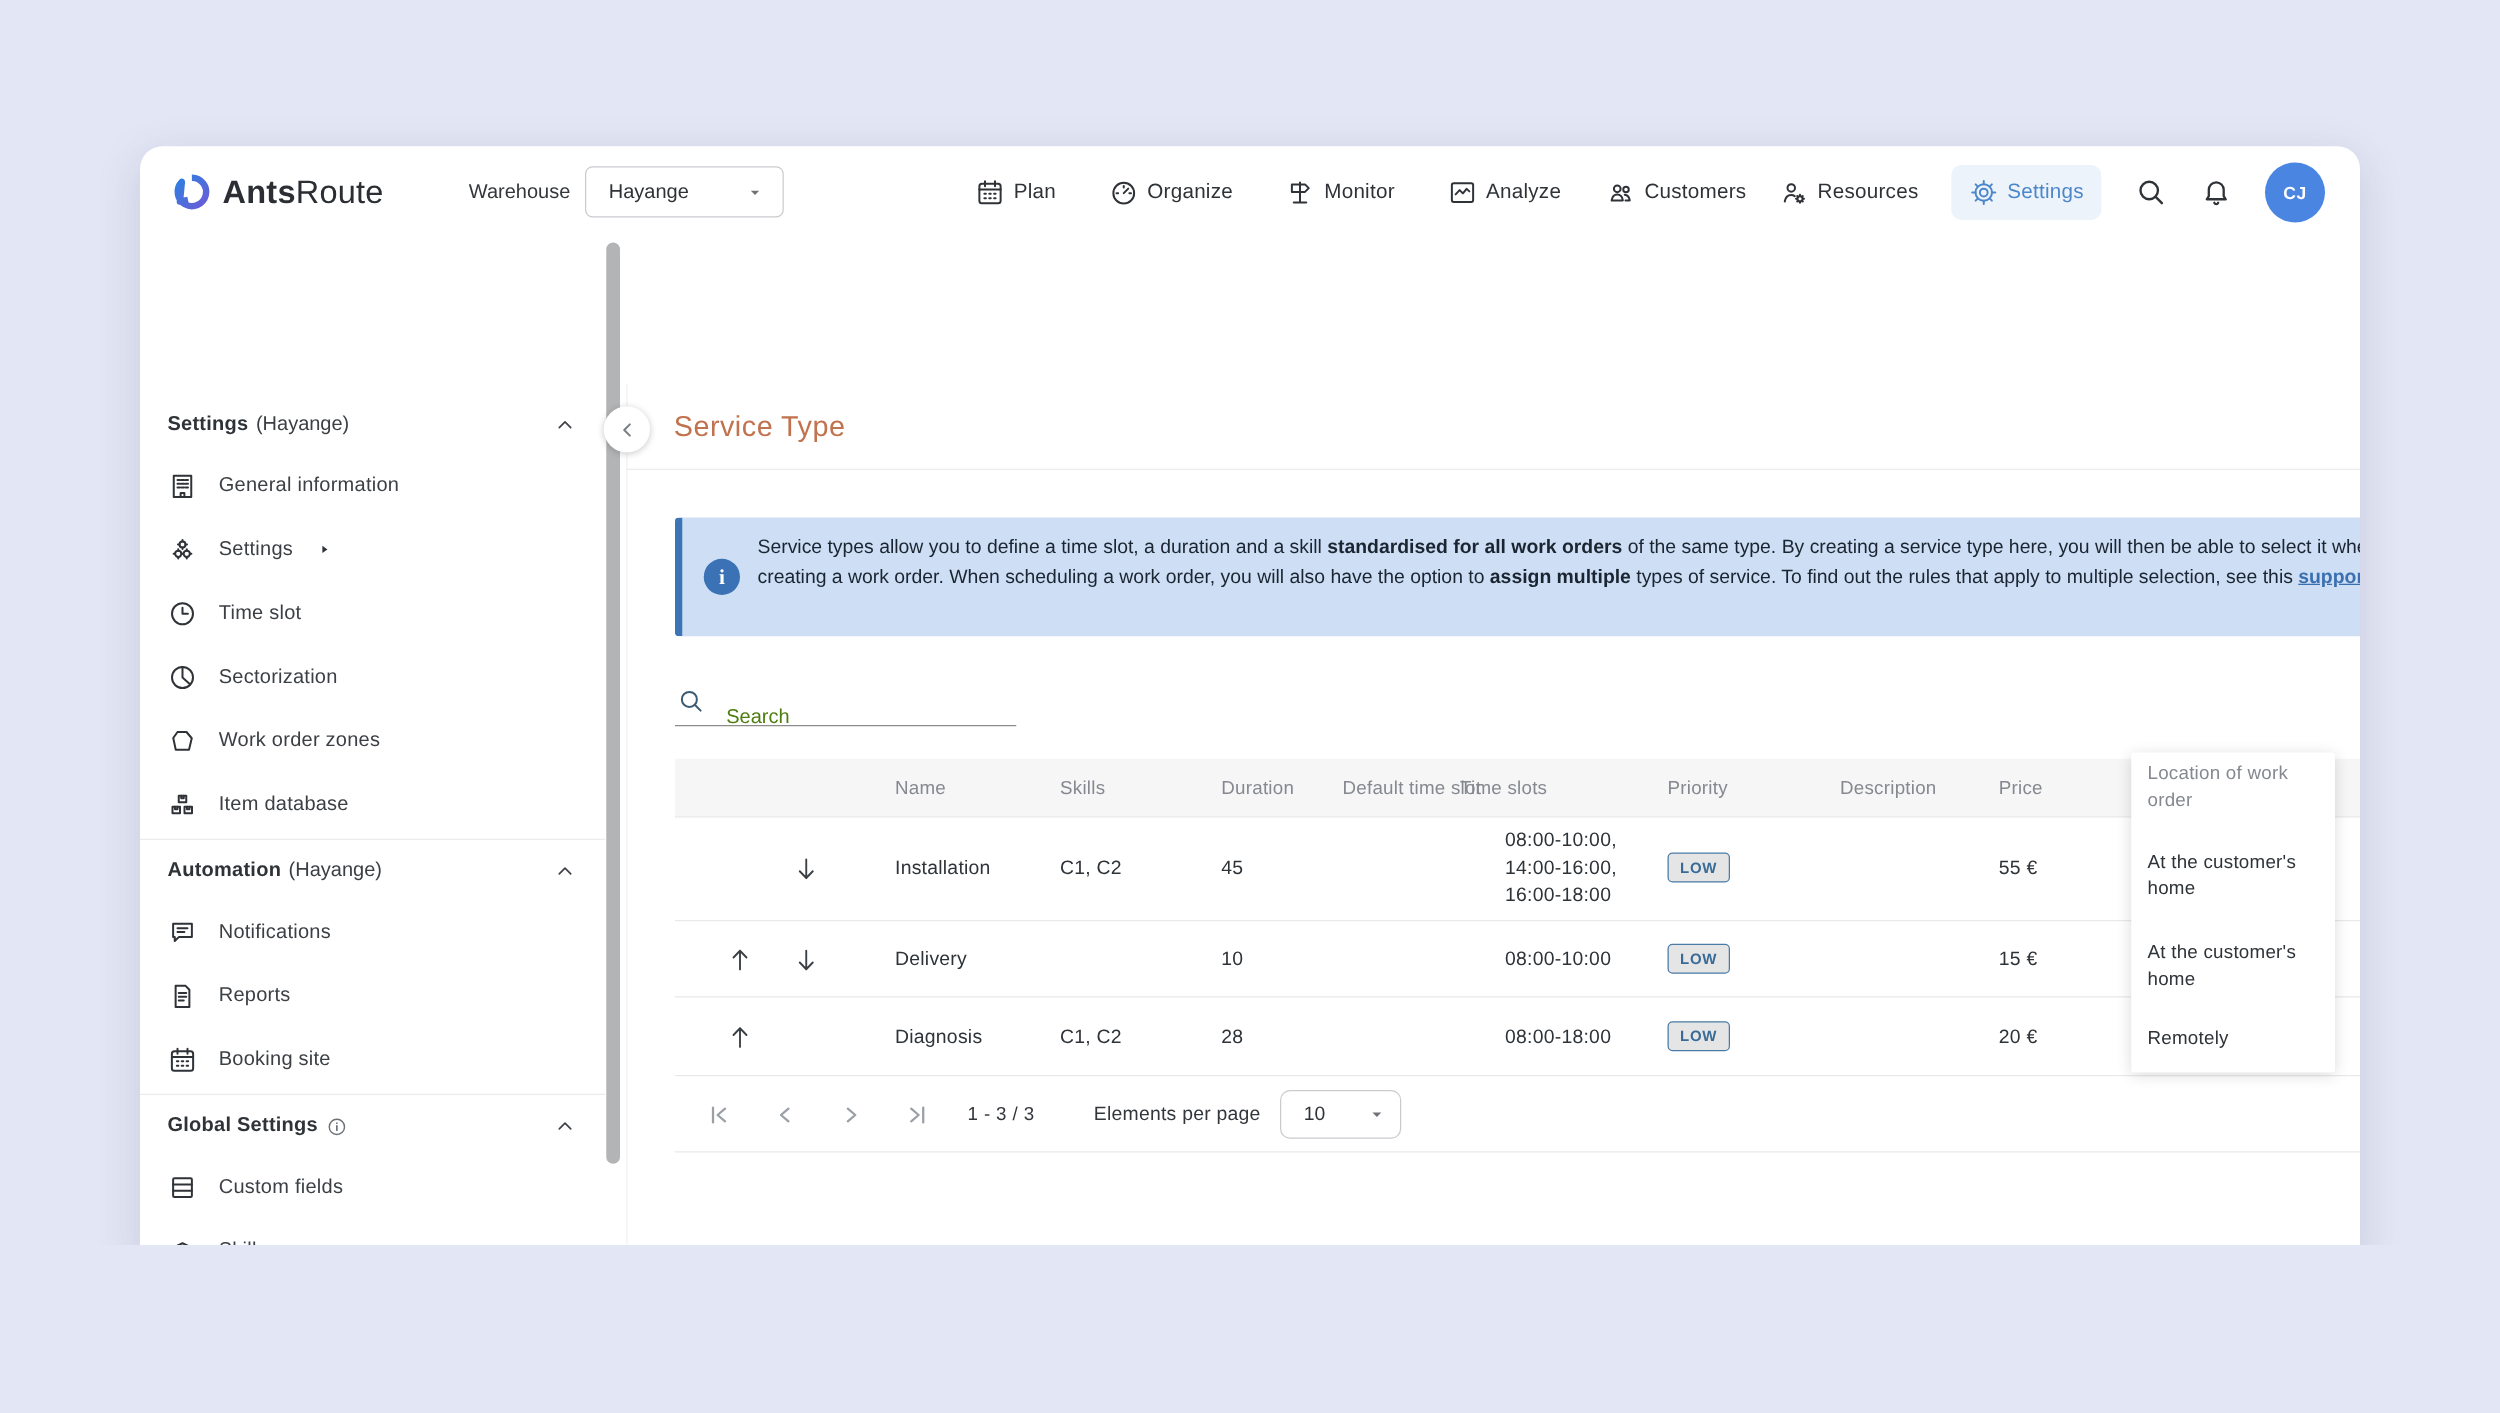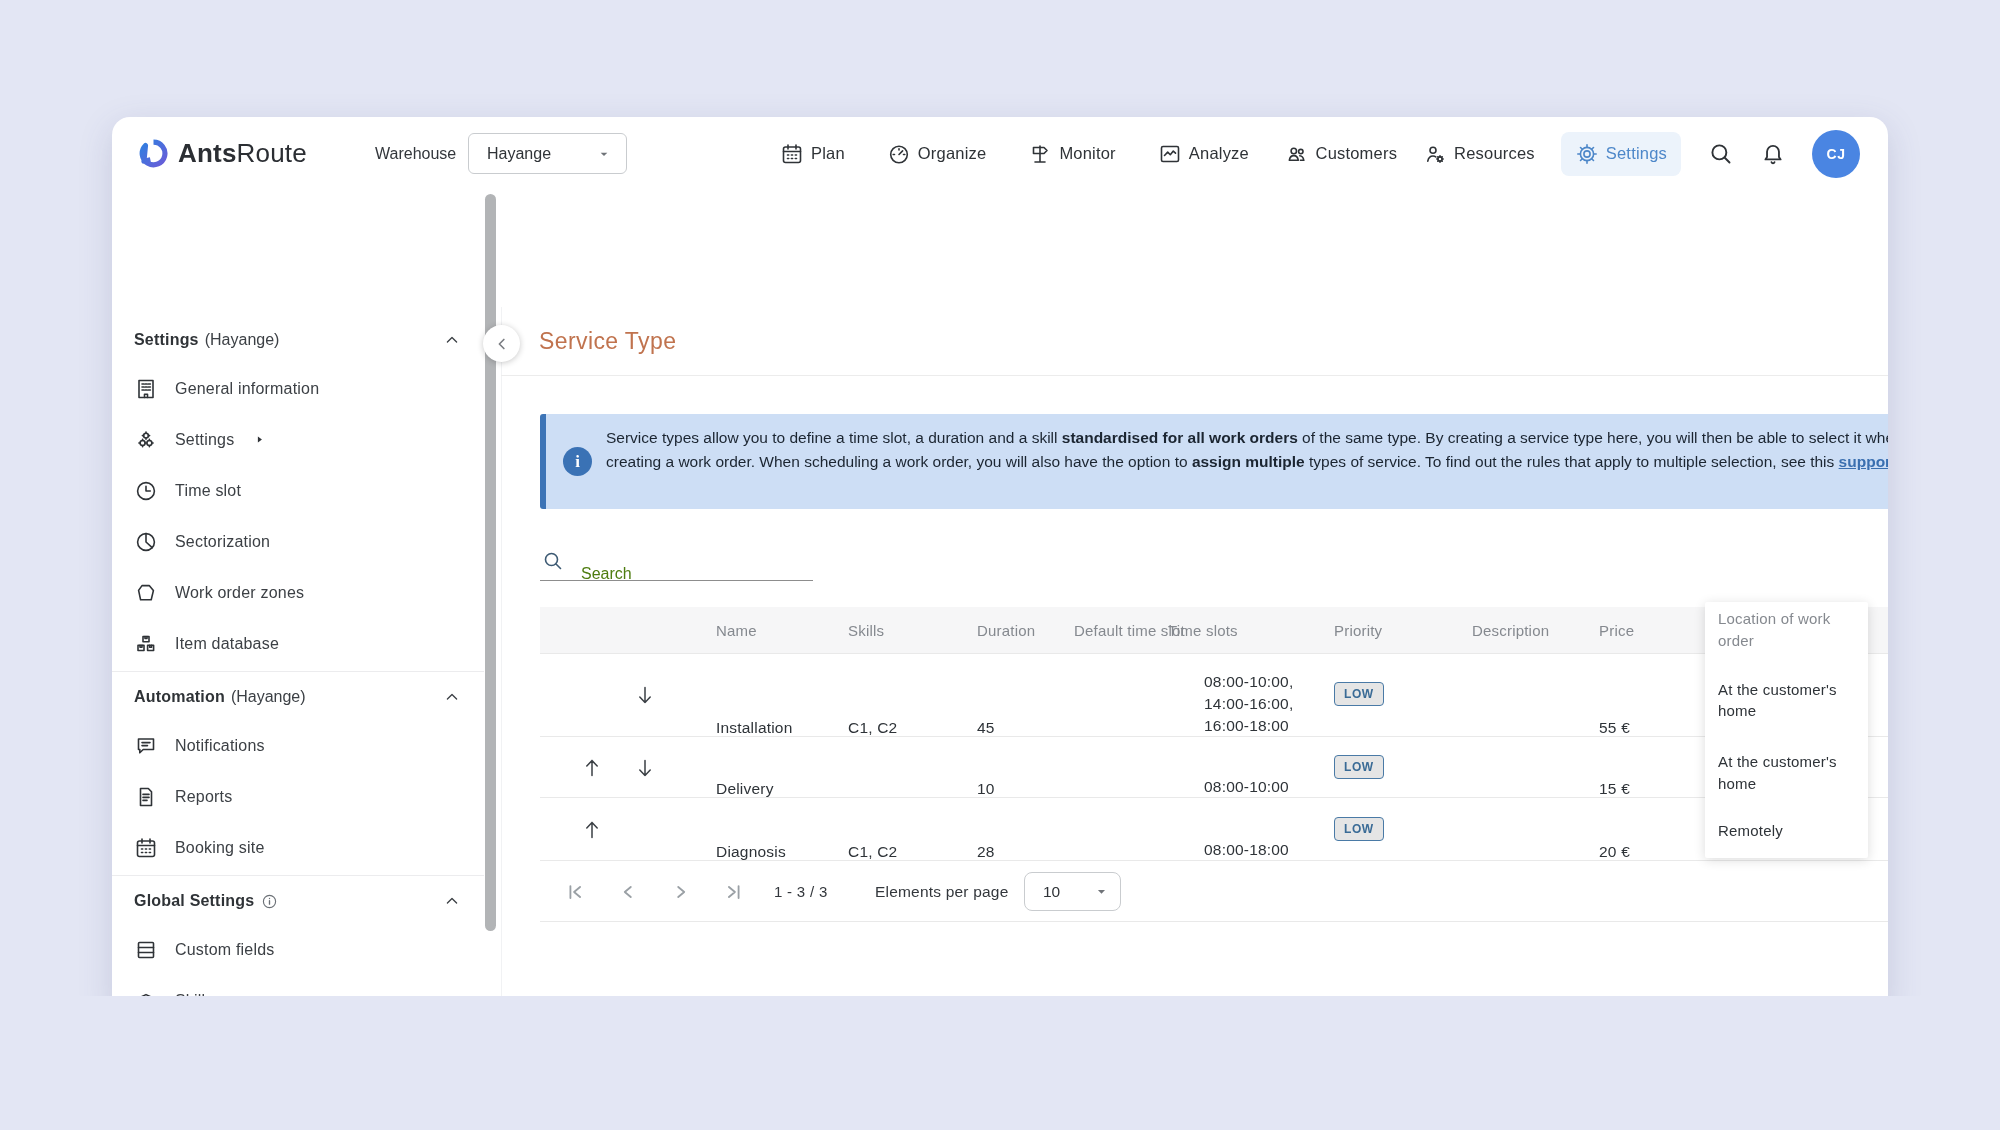--- a/index.html
+++ b/index.html
@@ -51,21 +51,21 @@
   .banner-text b{font-weight:700;}
   .banner-link{color:#3a6fb0;font-weight:700;text-decoration:underline;cursor:pointer;}
   .searchbox{position:absolute;left:428px;top:430px;width:273px;height:33px;border-bottom:1.5px solid #8d8d8d;cursor:text;}
   .searchbox .icon24{position:absolute;left:1px;top:2px;color:#3d5a73;}
   .search-ph{position:absolute;left:41px;top:18px;font-size:16px;color:#4d7c0f;}
   
   .table{position:absolute;left:428px;top:490px;width:1421px;height:315px;}
   .thead{position:absolute;left:0;top:0;width:100%;height:46px;background:#f6f6f7;border-bottom:1px solid #e9e9e9;}
   .th{position:absolute;top:0;height:46px;display:flex;align-items:center;font-size:15px;color:#85898f;letter-spacing:.2px;}
   .trow{position:absolute;left:0;width:100%;border-bottom:1px solid #e9e9e9;box-sizing:border-box;}
-  .cell{position:absolute;font-size:15.5px;color:#2e3338;display:flex;align-items:flex-end;letter-spacing:.2px;}
+  .cell{position:absolute;font-size:15.5px;color:#2e3338;display:flex;align-items:center;letter-spacing:.2px;}
   .rowarrow{position:absolute;width:24px;height:24px;color:#3a3f44;cursor:pointer;}
   .tslines{line-height:22px;display:block;}
   .chip{position:absolute;left:794px;border:1.5px solid #4a7aa6;color:#3a6b96;border-radius:4px;font-size:12px;font-weight:700;
         letter-spacing:.6px;padding:4px 9px;background:#e5e5e5;}
   .loc-card{position:absolute;left:1165px;top:-5px;width:163px;height:256px;background:#fff;border-radius:2px;
             box-shadow:0 2px 12px rgba(0,0,0,.14);z-index:5;}
   .loc-block{position:absolute;left:0;width:100%;display:flex;align-items:center;}
   .loc-head{font-size:15px;color:#85898f;line-height:22px;padding-left:13px;width:130px;letter-spacing:.2px;}
   .loc-val{font-size:15px;color:#2e3338;line-height:21.5px;padding-left:13px;width:120px;letter-spacing:.2px;}
   .tfoot{position:absolute;left:0;top:254px;width:100%;height:61px;border-bottom:1px solid #e9e9e9;box-sizing:border-box;}

